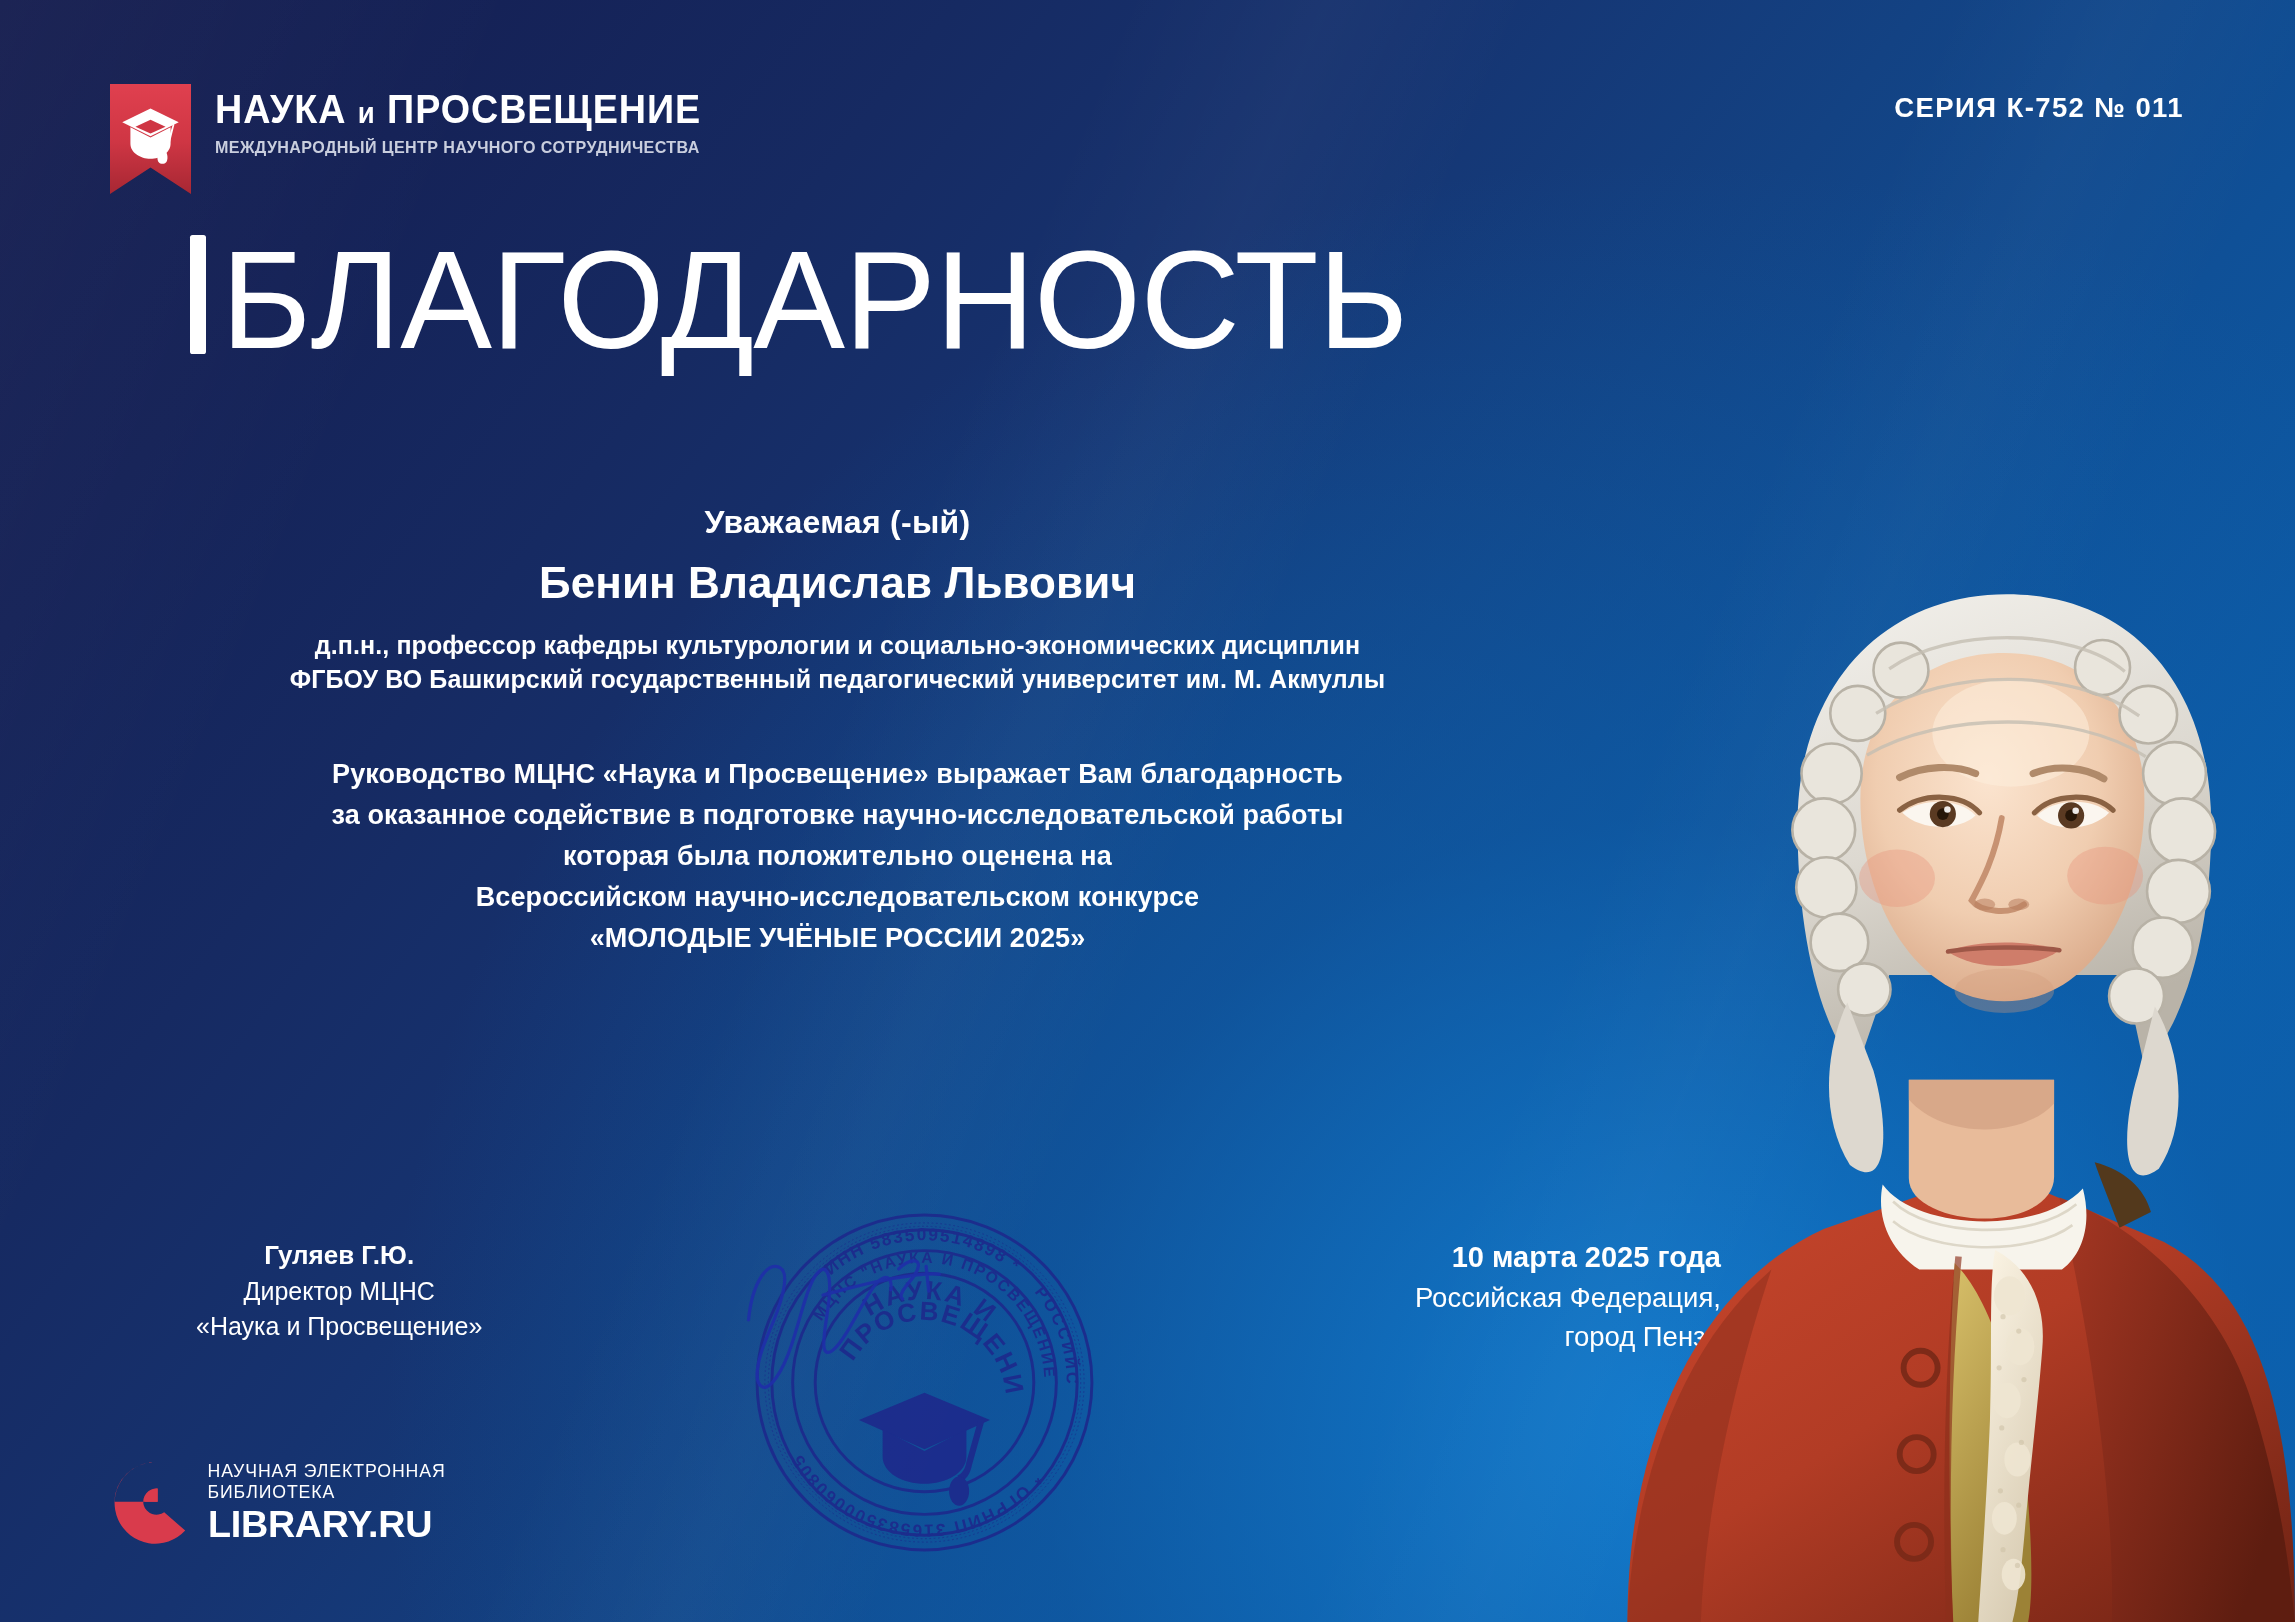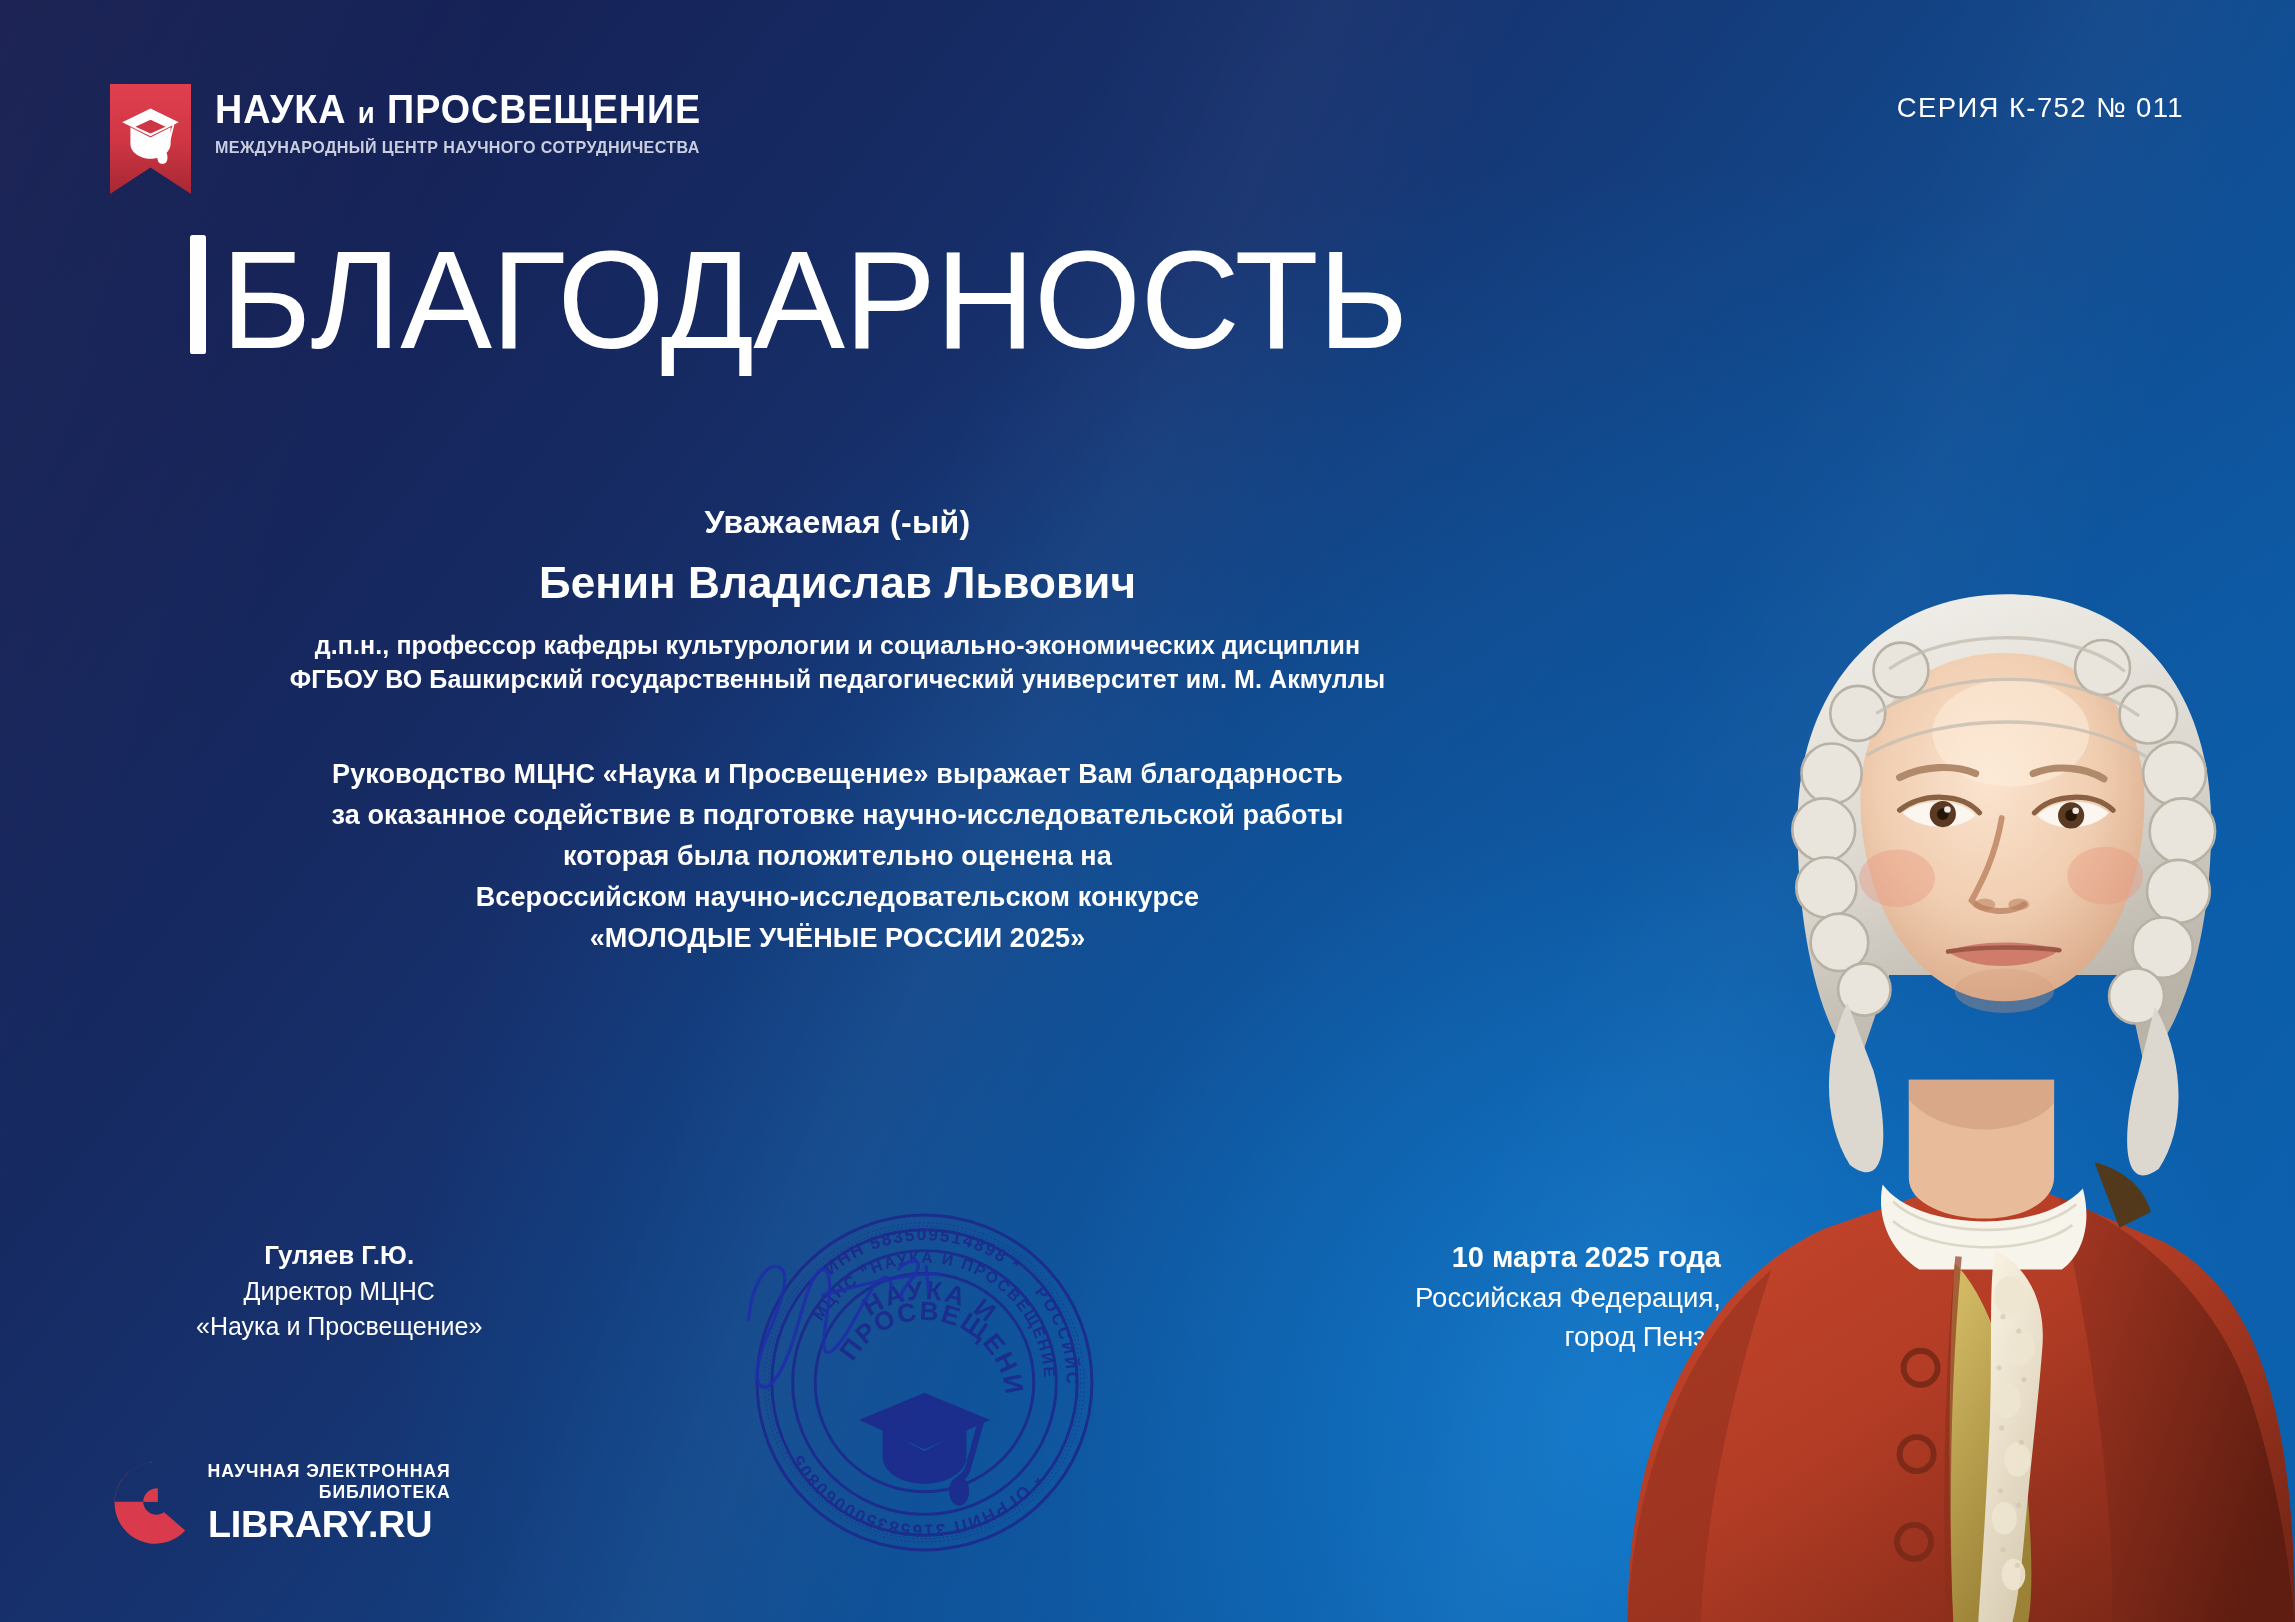--- a/index.html
+++ b/index.html
@@ -100,21 +100,21 @@
     transform: scaleX(0.965);
     transform-origin: left center;
   }
 
   
   .serial {
     position: absolute;
     right: 111px;
     top: 92px;
     font-size: 27.5px;
-    font-weight: 400;
+    font-weight: 700;
     letter-spacing: 1.4px;
     white-space: nowrap;
   }
 
   
   .headline {
     position: absolute;
     left: 190px;
     top: 230px;
     display: flex;
@@ -250,23 +250,23 @@
   }
   .elib-e {
     position: relative;
     width: 84px;
     height: 84px;
     flex: none;
   }
   .elib-text { padding-bottom: 2.6px; }
   .elib-line1, .elib-line2 {
     font-size: 17.7px;
-    font-weight: 700;
+    font-weight: 400;
     letter-spacing: 0.9px;
-    text-align: right;
+    text-align: left;
     line-height: 1.16;
   }
   .elib-wordmark {
     margin-top: 3.9px;
     font-size: 37px;
     font-weight: 700;
     letter-spacing: -0.3px;
     line-height: 1;
     transform: scaleX(1.02);
     transform-origin: left center;

